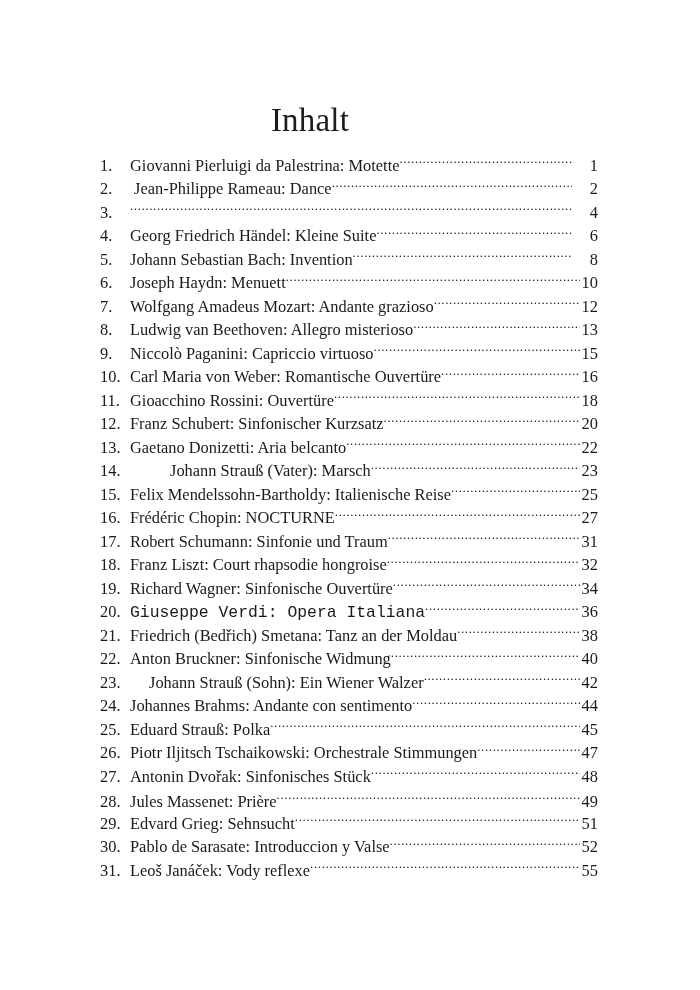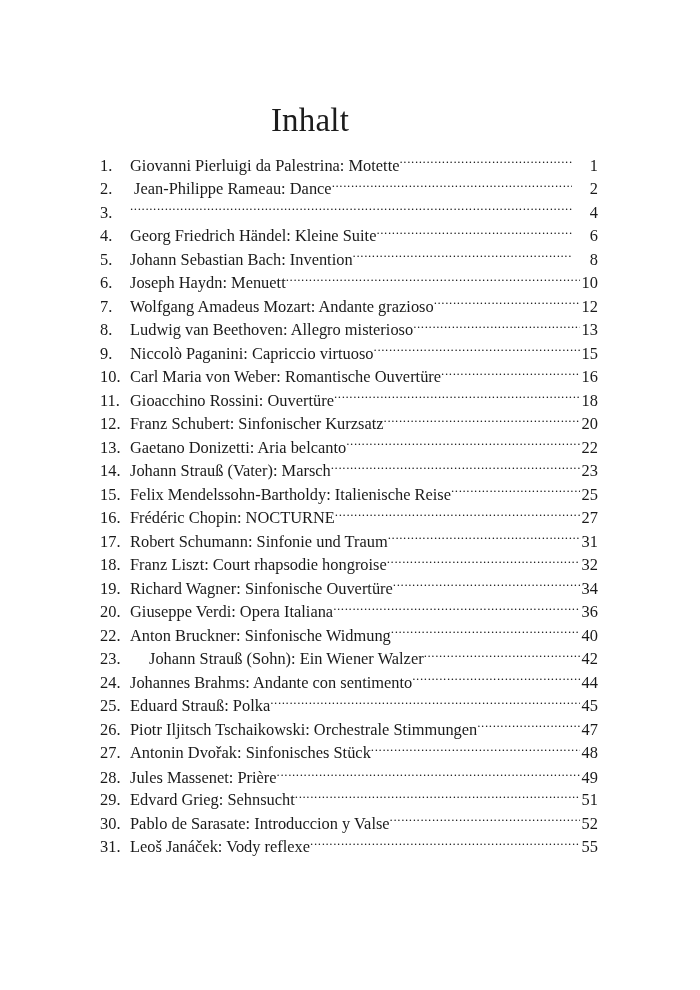--- a/index.html
+++ b/index.html
@@ -96,21 +96,21 @@
     <span class="toc-page">20</span>
   </div>
       <div class="toc-row">
     <span class="toc-num">13.</span>
     <span class="toc-text" style="white-space: pre;">Gaetano Donizetti: Aria belcanto</span>
     <span class="toc-leader"></span>
     <span class="toc-page">22</span>
   </div>
       <div class="toc-row">
     <span class="toc-num">14.</span>
-    <span class="toc-text" style="white-space: pre;">Johann Strauß (Vater): Marsch</span>
+    <span class="toc-text" style="white-space: pre; margin-left: 40px;">Johann Strauß (Vater): Marsch</span>
     <span class="toc-leader"></span>
     <span class="toc-page">23</span>
   </div>
       <div class="toc-row">
     <span class="toc-num">15.</span>
     <span class="toc-text" style="white-space: pre;">Felix Mendelssohn-Bartholdy: Italienische Reise</span>
     <span class="toc-leader"></span>
     <span class="toc-page">25</span>
   </div>
       <div class="toc-row">
@@ -132,23 +132,29 @@
     <span class="toc-page">32</span>
   </div>
       <div class="toc-row">
     <span class="toc-num">19.</span>
     <span class="toc-text" style="white-space: pre;">Richard Wagner: Sinfonische Ouvertüre</span>
     <span class="toc-leader"></span>
     <span class="toc-page">34</span>
   </div>
       <div class="toc-row">
     <span class="toc-num">20.</span>
-    <span class="toc-text" style="white-space: pre;">Giuseppe Verdi: Opera Italiana</span>
+    <span class="toc-text" style="white-space: pre; font-family: Liberation Mono, monospace;">Giuseppe Verdi: Opera Italiana</span>
     <span class="toc-leader"></span>
     <span class="toc-page">36</span>
+  </div>
+      <div class="toc-row">
+    <span class="toc-num">21.</span>
+    <span class="toc-text" style="white-space: pre;">Friedrich (Bedřich) Smetana: Tanz an der Moldau</span>
+    <span class="toc-leader"></span>
+    <span class="toc-page">38</span>
   </div>
       <div class="toc-row">
     <span class="toc-num">22.</span>
     <span class="toc-text" style="white-space: pre;">Anton Bruckner: Sinfonische Widmung</span>
     <span class="toc-leader"></span>
     <span class="toc-page">40</span>
   </div>
       <div class="toc-row">
     <span class="toc-num">23.</span>
     <span class="toc-text" style="white-space: pre; margin-left: 19px;">Johann Strauß (Sohn): Ein Wiener Walzer</span>

